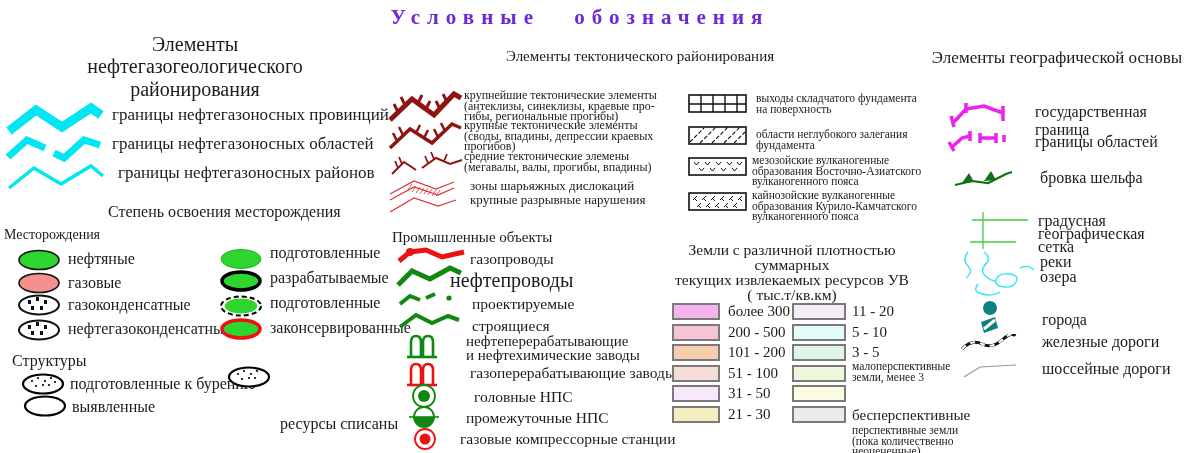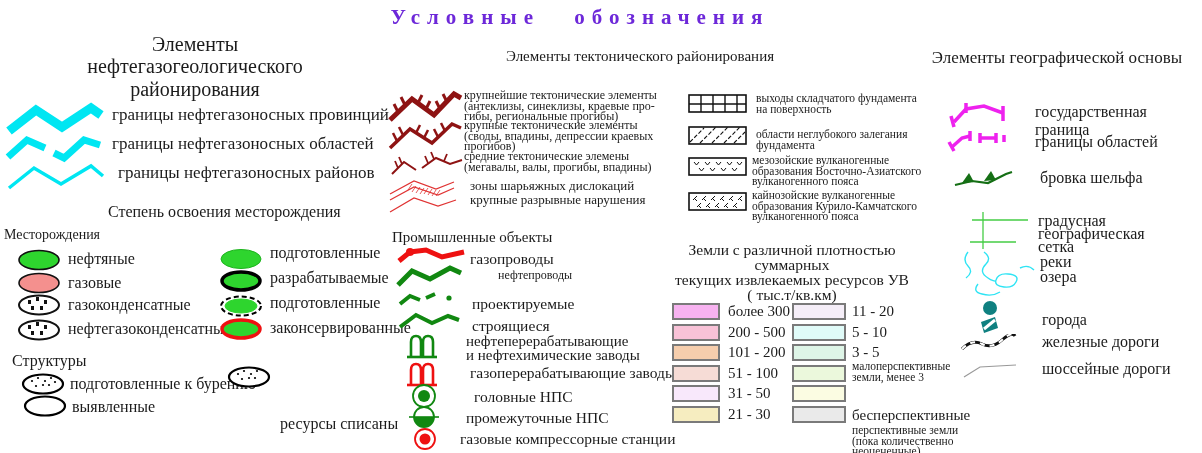--- a/index.html
+++ b/index.html
@@ -199,21 +199,21 @@
 
   <svg class="sym" style="left:396px;top:245px" width="72" height="20">
     <polyline points="3,16 14,7 30,5 46,12 68,7" fill="none" stroke="#ee1111" stroke-width="5"></polyline>
     <circle cx="14" cy="7" r="4" fill="#ee1111"></circle>
   </svg>
   <div class="lbl" style="left:470px;top:250px;font-size:15.5px;">газопроводы</div>
 
   <svg class="sym" style="left:396px;top:263px" width="70" height="28">
     <polyline points="2,22 16,8 34,16 54,5 65,10" fill="none" stroke="#118811" stroke-width="5"></polyline>
   </svg>
-  <div class="lbl" style="left:498px;top:269px;font-size:12px;">нефтепроводы</div>
+  <div class="lbl" style="left:450px;top:269px;font-size:20px;">нефтепроводы</div>
 
   <svg class="sym" style="left:398px;top:290px" width="64" height="18">
     <polyline points="2,14 12,6 22,10" fill="none" stroke="#118811" stroke-width="4"></polyline>
     <polyline points="28,8 37,4" fill="none" stroke="#118811" stroke-width="4"></polyline>
     <circle cx="51" cy="8" r="2.6" fill="#118811"></circle>
   </svg>
   <div class="lbl" style="left:472px;top:295px;font-size:15.5px;text-align:right;">проектируемые</div>
 
   <svg class="sym" style="left:398px;top:310px" width="66" height="22">
     <polyline points="2,17 18,5 34,13 50,6 61,10" fill="none" stroke="#118811" stroke-width="4"></polyline>

